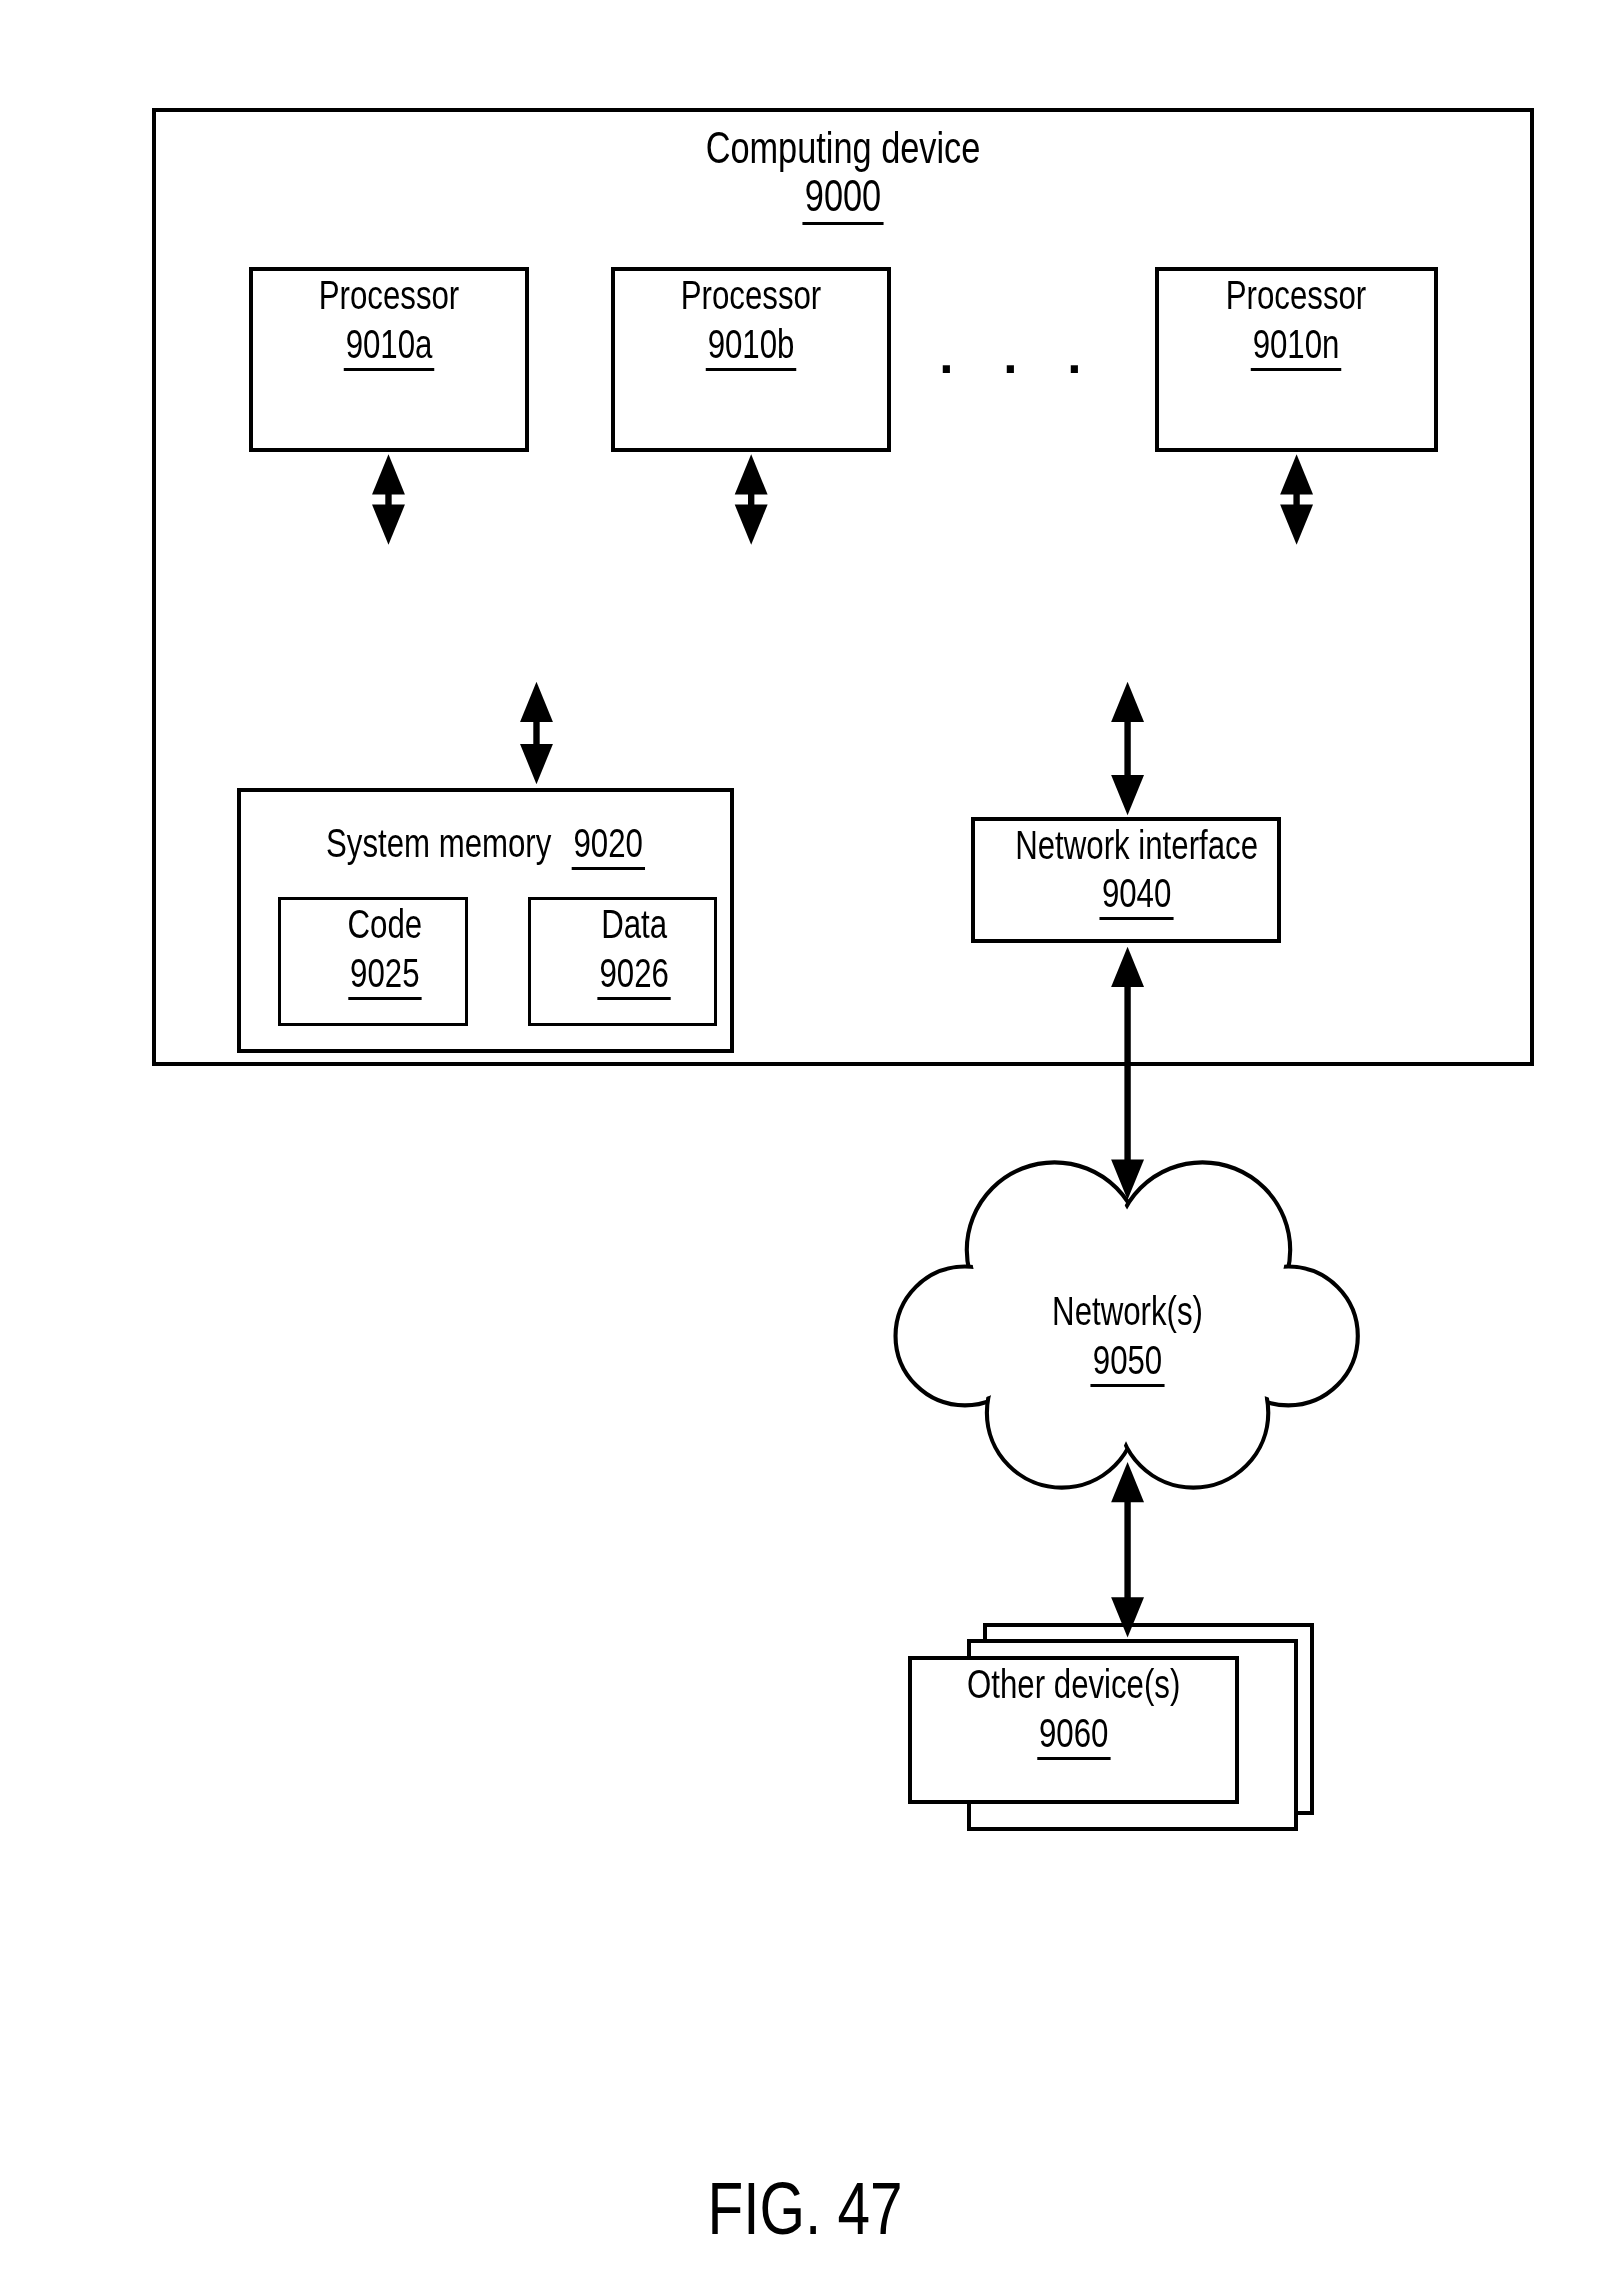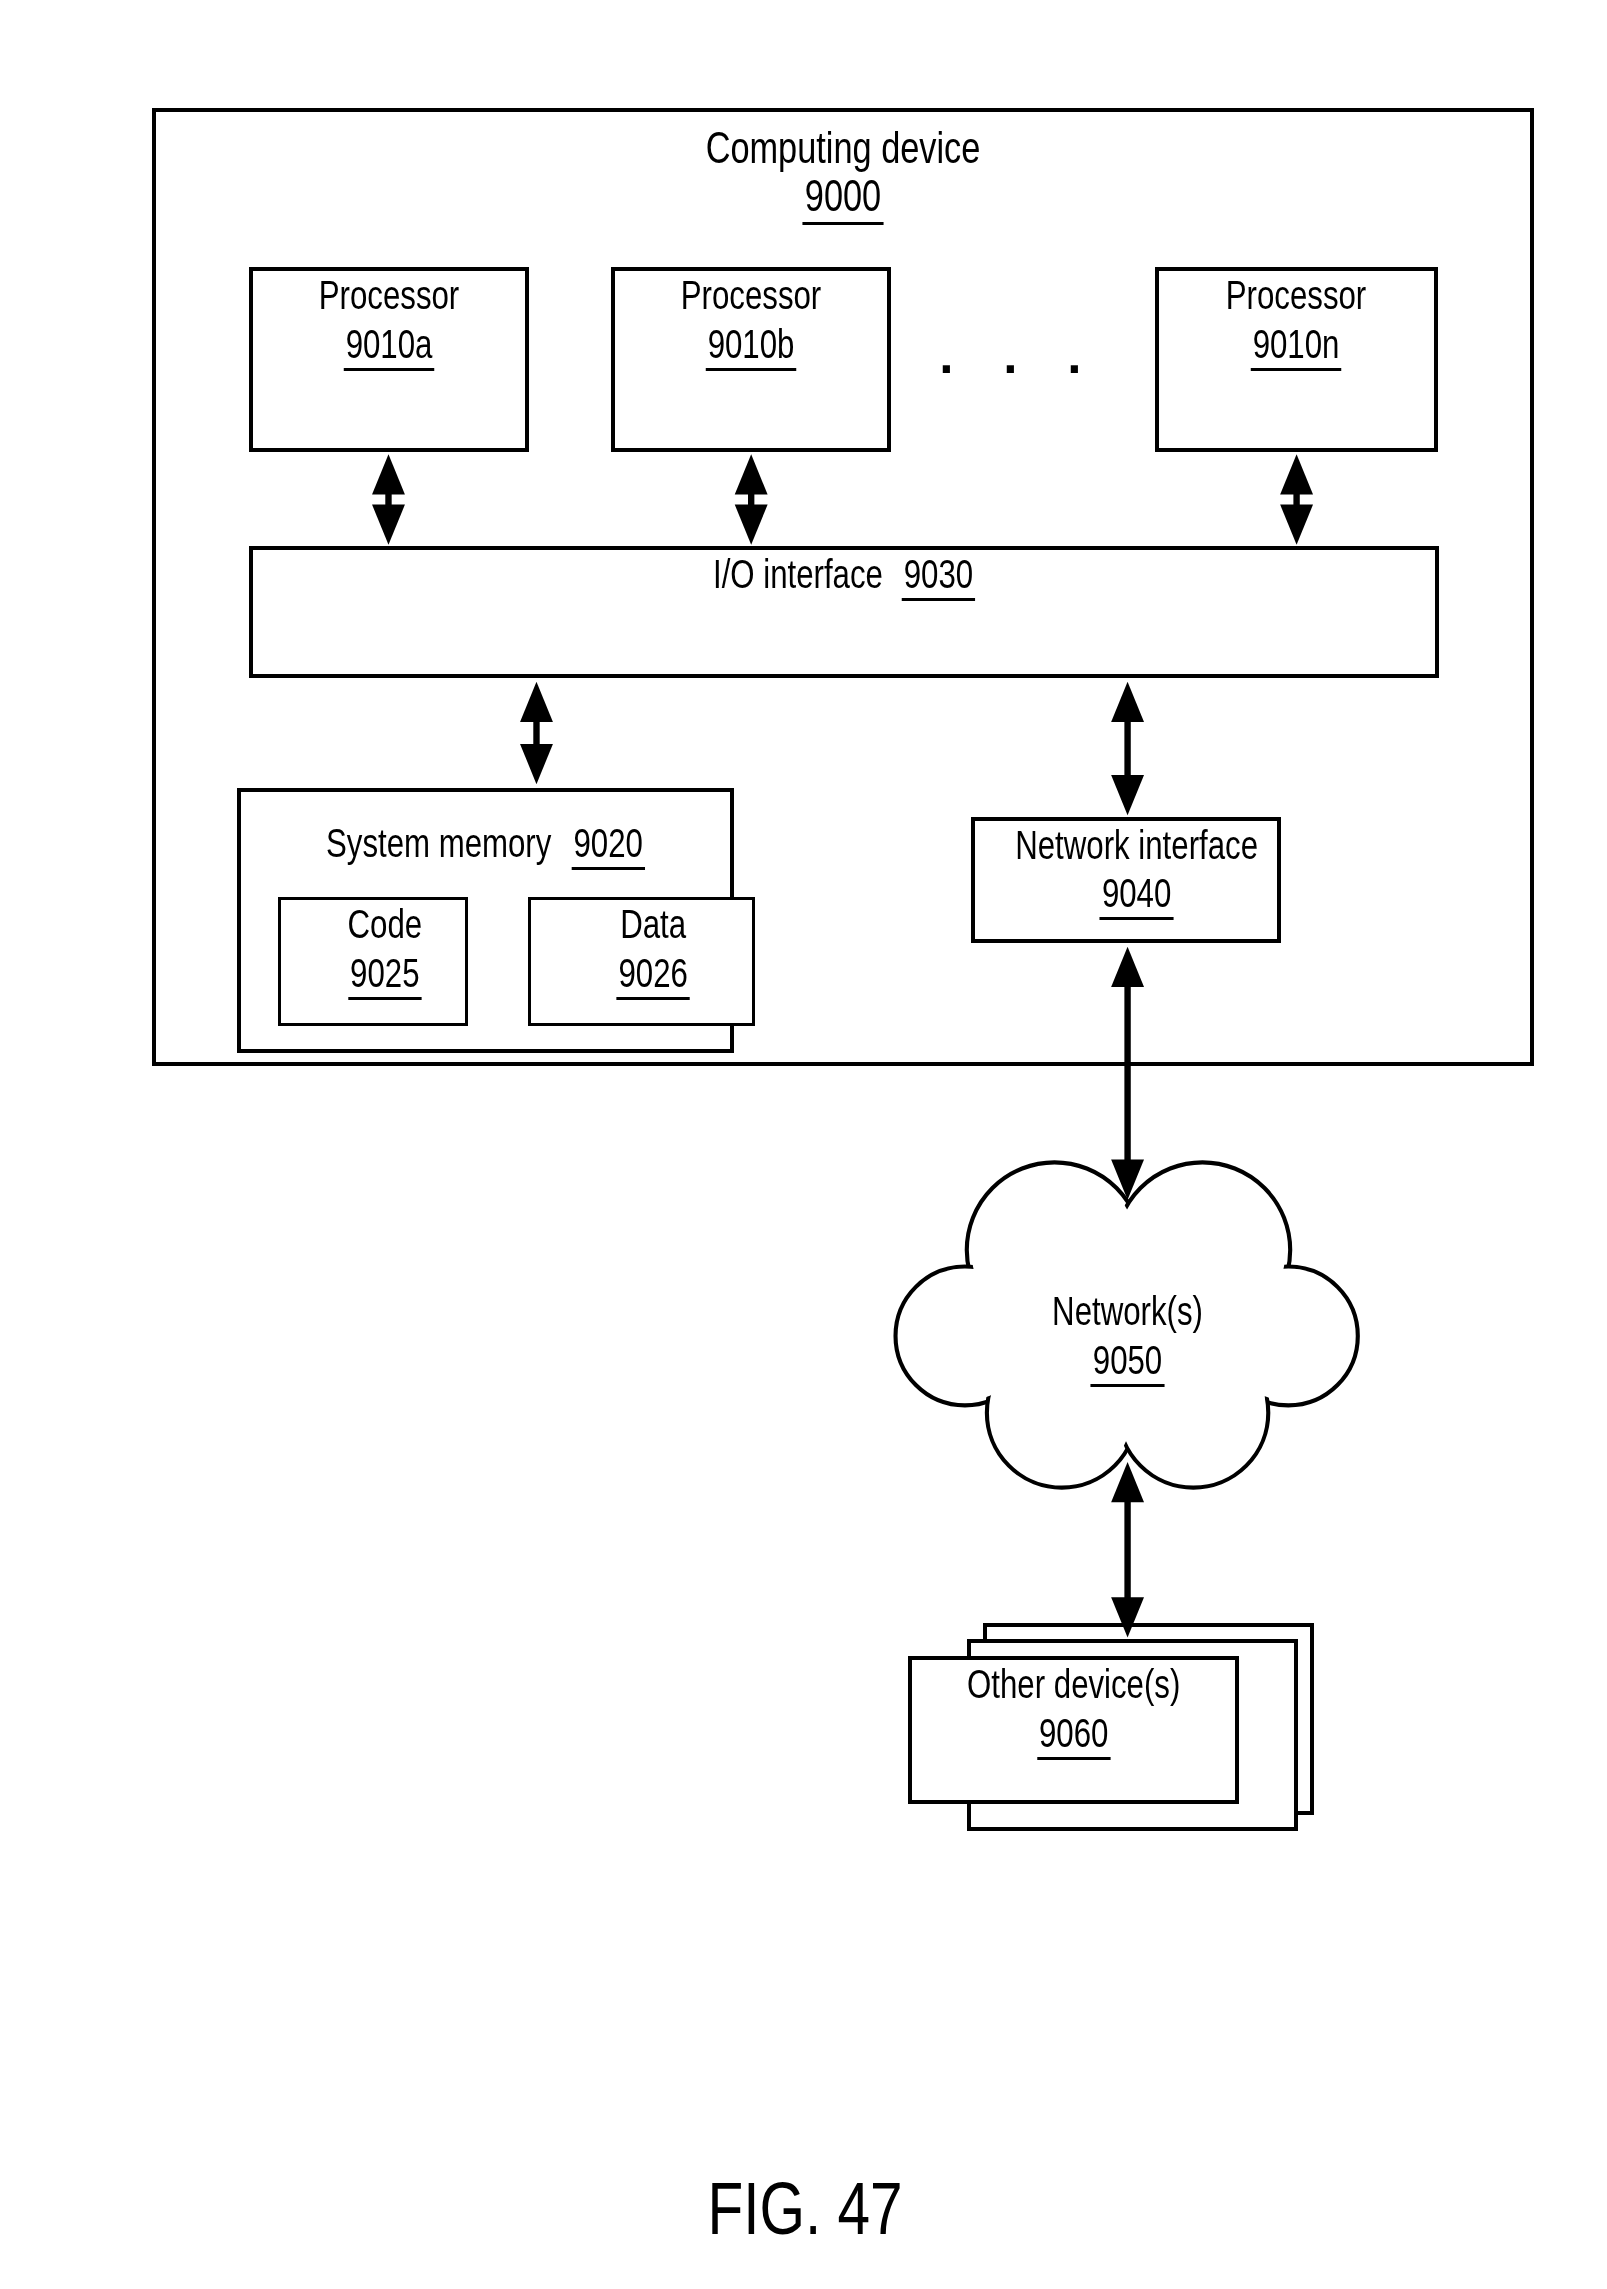--- a/index.html
+++ b/index.html
@@ -58,42 +58,36 @@
 
   <div class="box" style="left:1142px; top:267px; width:283px; height:185px;">
     <div class="ctxt">
       <div>Processor</div>
       <div><span class="u">9010n</span></div>
     </div>
   </div>
 
   <div class="abs dots" style="left:925px; top:340px; width:164px;">· · ·</div>
 
-  <div class="box" style="left:236px; top:546px; width:1190px; height:132px;">
-    <div class="ctxt">
-      <span>I/O interface</span>
-      <span class="u" style="margin-left:12.8px;">9030</span>
-    </div>
-  </div>
 
   <div class="box" style="left:224px; top:788px; width:497px; height:265px; align-items:flex-start;">
     <div class="ctxt" style="margin-top:27.4px;">
       <span>System memory</span>
       <span class="u" style="margin-left:14.6px;">9020</span>
     </div>
   </div>
 
   <div class="box thin" style="left:265px; top:897px; width:190px; height:129px;">
     <div class="ctxt">
       <div>Code</div>
       <div><span class="u">9025</span></div>
     </div>
   </div>
 
-  <div class="box thin" style="left:515px; top:897px; width:227px; height:129px;">
+  <div class="box thin" style="left:515px; top:897px; width:189px; height:129px;">
     <div class="ctxt">
       <div>Data</div>
       <div><span class="u">9026</span></div>
     </div>
   </div>
 
   <div class="box" style="left:958px; top:817px; width:310px; height:126px;padding-left:22px;">
     <div class="ctxt" style="line-height:48px;">
       <div>Network interface</div>
       <div><span class="u">9040</span></div>

